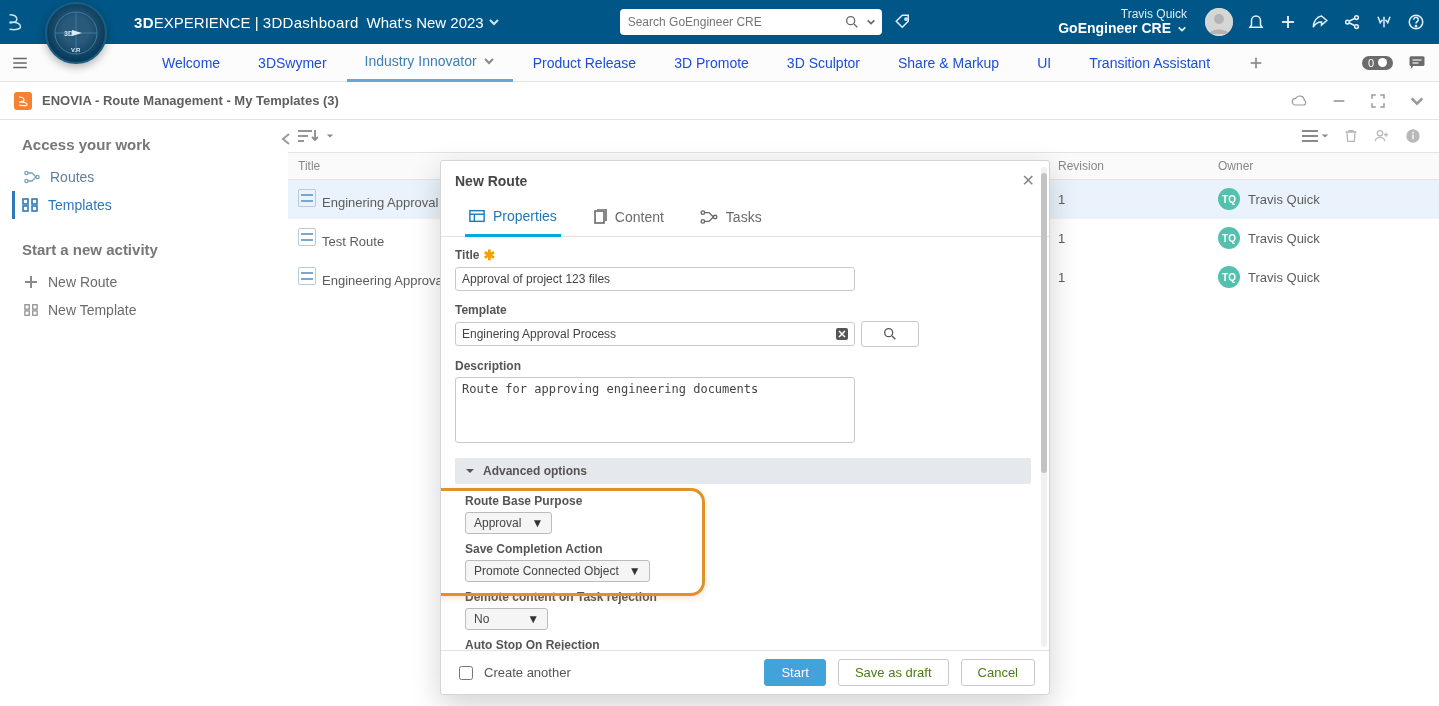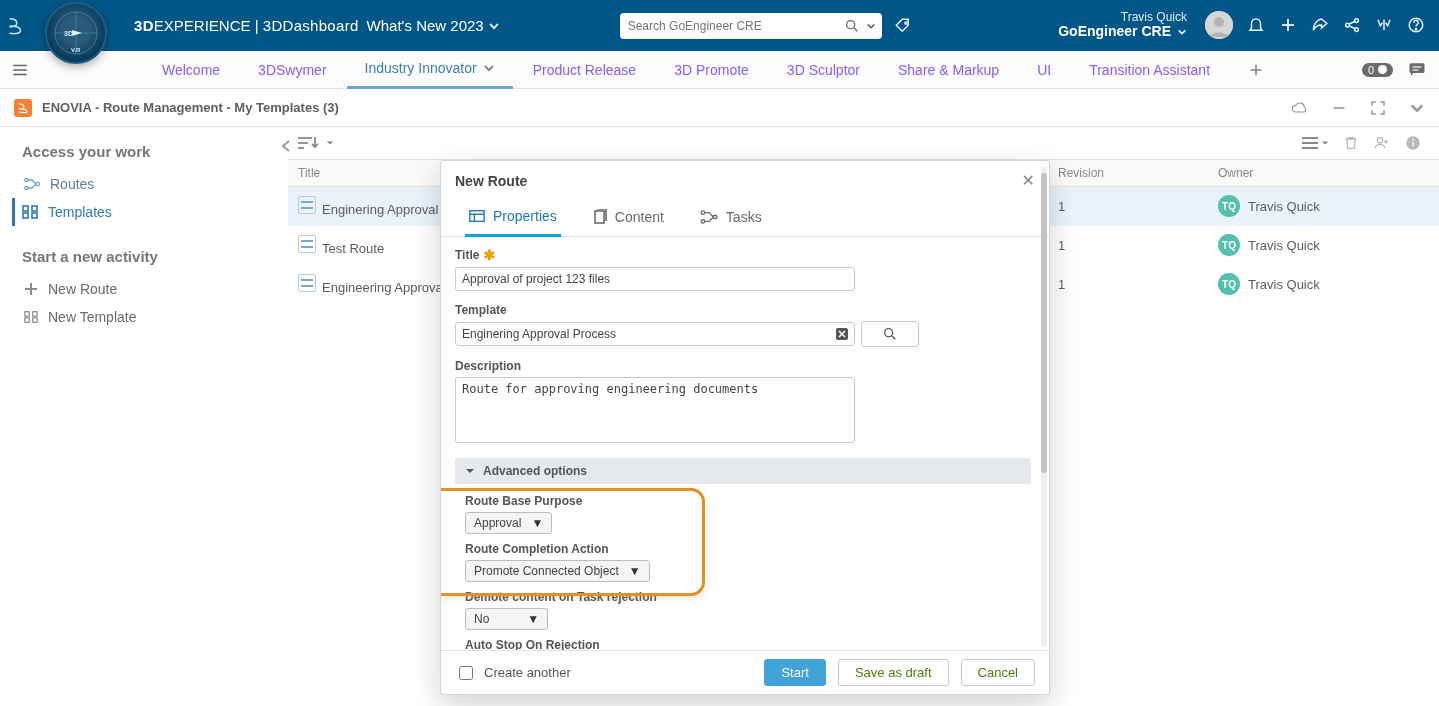--- a/index.html
+++ b/index.html
@@ -21,21 +21,21 @@
   }
   * { box-sizing: border-box; }
   body {
     margin:0; padding:0; font-family: Arial, Helvetica, sans-serif;
     font-size: 13px; color:#333; background:#fff;
     width:1439px; height:706px; overflow:hidden; position:relative;
   }
   
   .topbar {
     display:flex; align-items:center;
-    height:51px; background: var(--top-blue); color:var(--text-white);
+    height:44px; background: var(--top-blue); color:var(--text-white);
     padding: 0 14px 0 4px; position:relative; z-index:5;
   }
   .compass {
     position:absolute; left:45px; top:2px;
     width:62px; height:62px; border-radius:50%;
     background: radial-gradient(circle at 50% 45%, #2a5a7a 30%, #0a3a5a 70%);
     border:2px solid #1b5e85;
     display:flex; align-items:center; justify-content:center;
     color:#c1e0f0; font-size:10px; font-weight:bold;
     box-shadow: 0 3px 8px rgba(0,0,0,.3);
@@ -72,21 +72,21 @@
   
   .tabstrip {
     display:flex; align-items:center; height:38px;
     background:#fcfcfc; border-bottom:1px solid var(--panel-border);
     padding-left:6px; position:relative; z-index:4;
   }
   .hamburger { width:28px; cursor:pointer; color:#666; display:flex; justify-content:center;}
   .tabs { display:flex; align-items:center; gap:2px; margin-left:110px;}
   .tab {
     padding: 0 18px; height:46px; display:flex; align-items:center;
-    color:#8b5cf6; font-size:14px; cursor:pointer; white-space:nowrap;
+    color:#1d4ed8; font-size:14px; cursor:pointer; white-space:nowrap;
   }
   .tab.active { color:#3b7fb3; border-bottom:3px solid #66a7d6; padding-bottom:0; height:38px;}
   .tab-caret { margin-left:6px; color:#888;}
   .tab-add { margin-left:18px; cursor:pointer; color:#888;}
   .tabstrip-right { position:absolute; right:12px; display:flex; align-items:center; gap:14px;}
   .pill {
     display:flex; align-items:center; background:#6b6b6b; color:#fff;
     border-radius:10px; font-size:11px; padding:1px 6px; gap:4px;
   }
   .pill .ball { width:9px;height:9px;border-radius:50%;background:#fff;}
@@ -661,21 +661,21 @@
       <div class="highlight-box" style="left:-40px; top:-6px; width:290px; height:108px;"></div>
 
       <div class="subfld">
         <div class="fld-label">Route Base Purpose</div>
         <div class="dropdown">
           <span>Approval</span>
           <span class="dcaret">▼</span>
         </div>
       </div>
       <div class="subfld">
-        <div class="fld-label">Route Completion Action</div>
+        <div class="fld-label">Save Completion Action</div>
         <div class="dropdown">
           <span>Promote Connected Object</span>
           <span class="dcaret">▼</span>
         </div>
       </div>
       <div class="subfld">
         <div class="fld-label">Demote content on Task rejection</div>
         <div class="dropdown" style="min-width:60px;">
           <span>No</span>
           <span class="dcaret" style="margin-left:28px;">▼</span>

